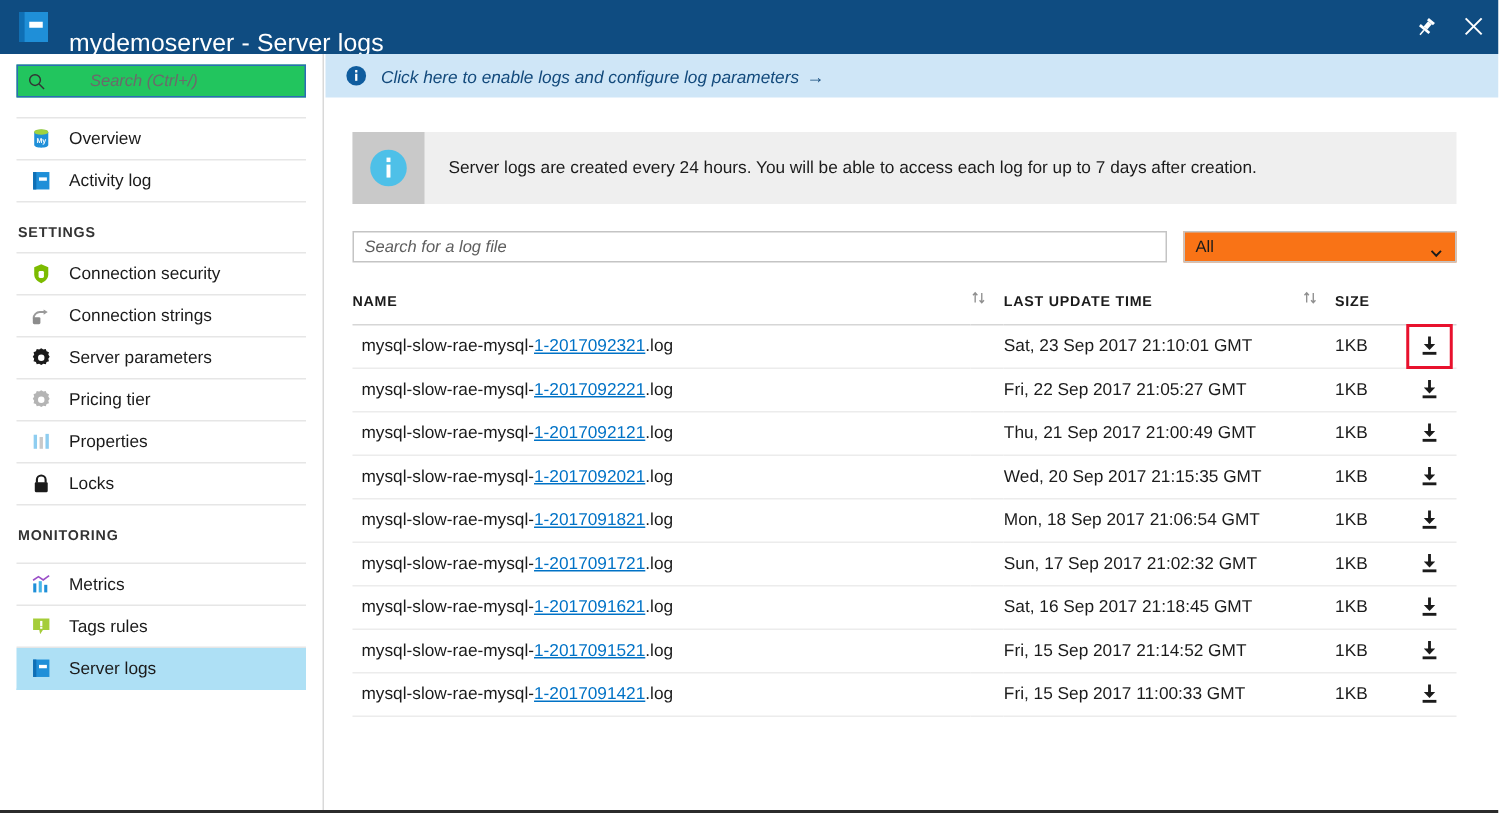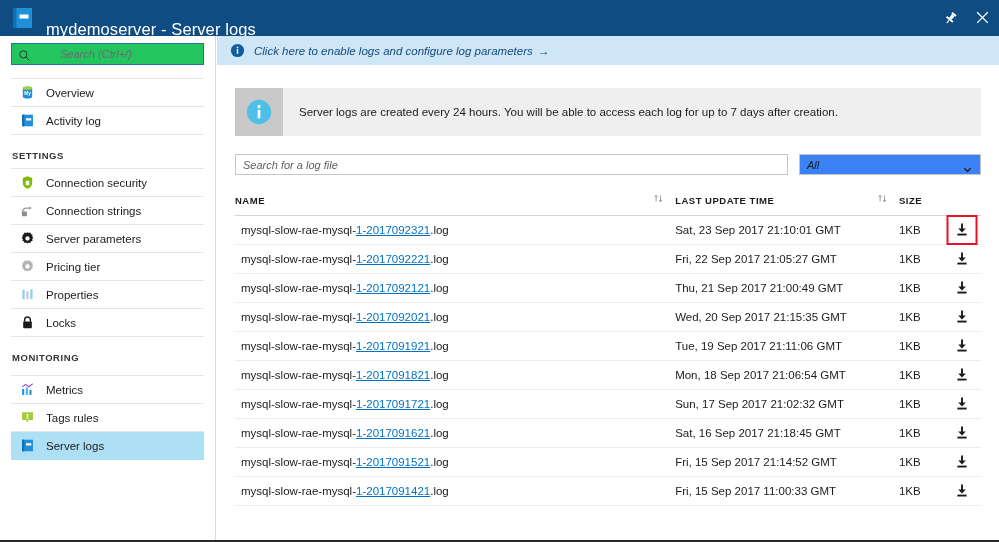--- a/index.html
+++ b/index.html
@@ -95,21 +95,21 @@
   .infobar {
     height: 29px; background: #cfe6f7;
     display: flex; align-items: center; padding-left: 13px;
     cursor: pointer;
     font-style: italic;
   }
   .infobar-icon { width: 15px; height: 15px; flex: none; margin-right: 9px; }
   .infobar-text { font-size: 11.5px; color: #134a7c; }
   .infobar-text .arrow { margin-left: 5px; font-size: 12px; }
 
-  .content { padding: 23px 18px 0 18px; }
+  .content { padding: 23px 28px 0 18px; }
 
   .notice {
     display: flex; align-items: stretch;
     background: #efefef; height: 48px;
   }
   .notice-iconbox {
     width: 48px; background: #c9c9c9; flex: none;
     display: flex; align-items: center; justify-content: center;
   }
   .notice-text {
@@ -123,22 +123,22 @@
   .filter-search {
     flex: 1; height: 21px; border: 1px solid #c4c4c4;
     background: #fff; padding: 0 7px;
     font-family: "Liberation Sans", sans-serif;
     font-size: 11px; font-style: italic; color: #444;
     outline: none;
   }
   .filter-search::placeholder { color: #5e5e5e; font-style: italic; }
   .filter-select-wrap {
     width: 182px; height: 21px; border: 1px solid #c4c4c4;
-    background: #3b82f6; position: relative;
-    display: flex; align-items: center; padding: 0 7px; font-style: italic;
+    background: #f97316; position: relative;
+    display: flex; align-items: center; padding: 0 7px;
   }
   .filter-select-value { font-size: 11px; color: #1b1b1b; }
   .chevron {
     position: absolute; right: 8px; top: 50%;
     transform: translateY(-50%);
     width: 9px; height: 9px;
   }
 
   
   table.logs { width: 100%; border-collapse: collapse; margin-top: 18px; }
@@ -474,34 +474,20 @@
               <td class="col-size">1KB</td>
               <td class="col-dl"><span class="dl-btn">
                   <svg width="16" height="16" viewBox="0 0 16 16">
                     <path d="M8 1.4 V8.4" stroke="#1b1b1b" stroke-width="1.9" fill="none"></path>
                     <path d="M4.2 6.4 L8 10.4 L11.8 6.4 z" fill="#1b1b1b"></path>
                     <rect x="3.4" y="11.6" width="9.2" height="1.9" fill="#1b1b1b"></rect>
                   </svg>
                 </span></td>
             </tr>
             <tr>
-              <td class="col-name"><span>mysql-slow-rae-mysql-</span><span class="fname-link">1-2017091921</span><span>.log</span></td>
-              <td class="col-sorta"></td>
-              <td class="col-time">Tue, 19 Sep 2017 21:11:06 GMT</td>
-              <td class="col-sortb"></td>
-              <td class="col-size">1KB</td>
-              <td class="col-dl"><span class="dl-btn">
-                  <svg width="16" height="16" viewBox="0 0 16 16">
-                    <path d="M8 1.4 V8.4" stroke="#1b1b1b" stroke-width="1.9" fill="none"></path>
-                    <path d="M4.2 6.4 L8 10.4 L11.8 6.4 z" fill="#1b1b1b"></path>
-                    <rect x="3.4" y="11.6" width="9.2" height="1.9" fill="#1b1b1b"></rect>
-                  </svg>
-                </span></td>
-            </tr>
-            <tr>
               <td class="col-name"><span>mysql-slow-rae-mysql-</span><span class="fname-link">1-2017091821</span><span>.log</span></td>
               <td class="col-sorta"></td>
               <td class="col-time">Mon, 18 Sep 2017 21:06:54 GMT</td>
               <td class="col-sortb"></td>
               <td class="col-size">1KB</td>
               <td class="col-dl"><span class="dl-btn">
                   <svg width="16" height="16" viewBox="0 0 16 16">
                     <path d="M8 1.4 V8.4" stroke="#1b1b1b" stroke-width="1.9" fill="none"></path>
                     <path d="M4.2 6.4 L8 10.4 L11.8 6.4 z" fill="#1b1b1b"></path>
                     <rect x="3.4" y="11.6" width="9.2" height="1.9" fill="#1b1b1b"></rect>

